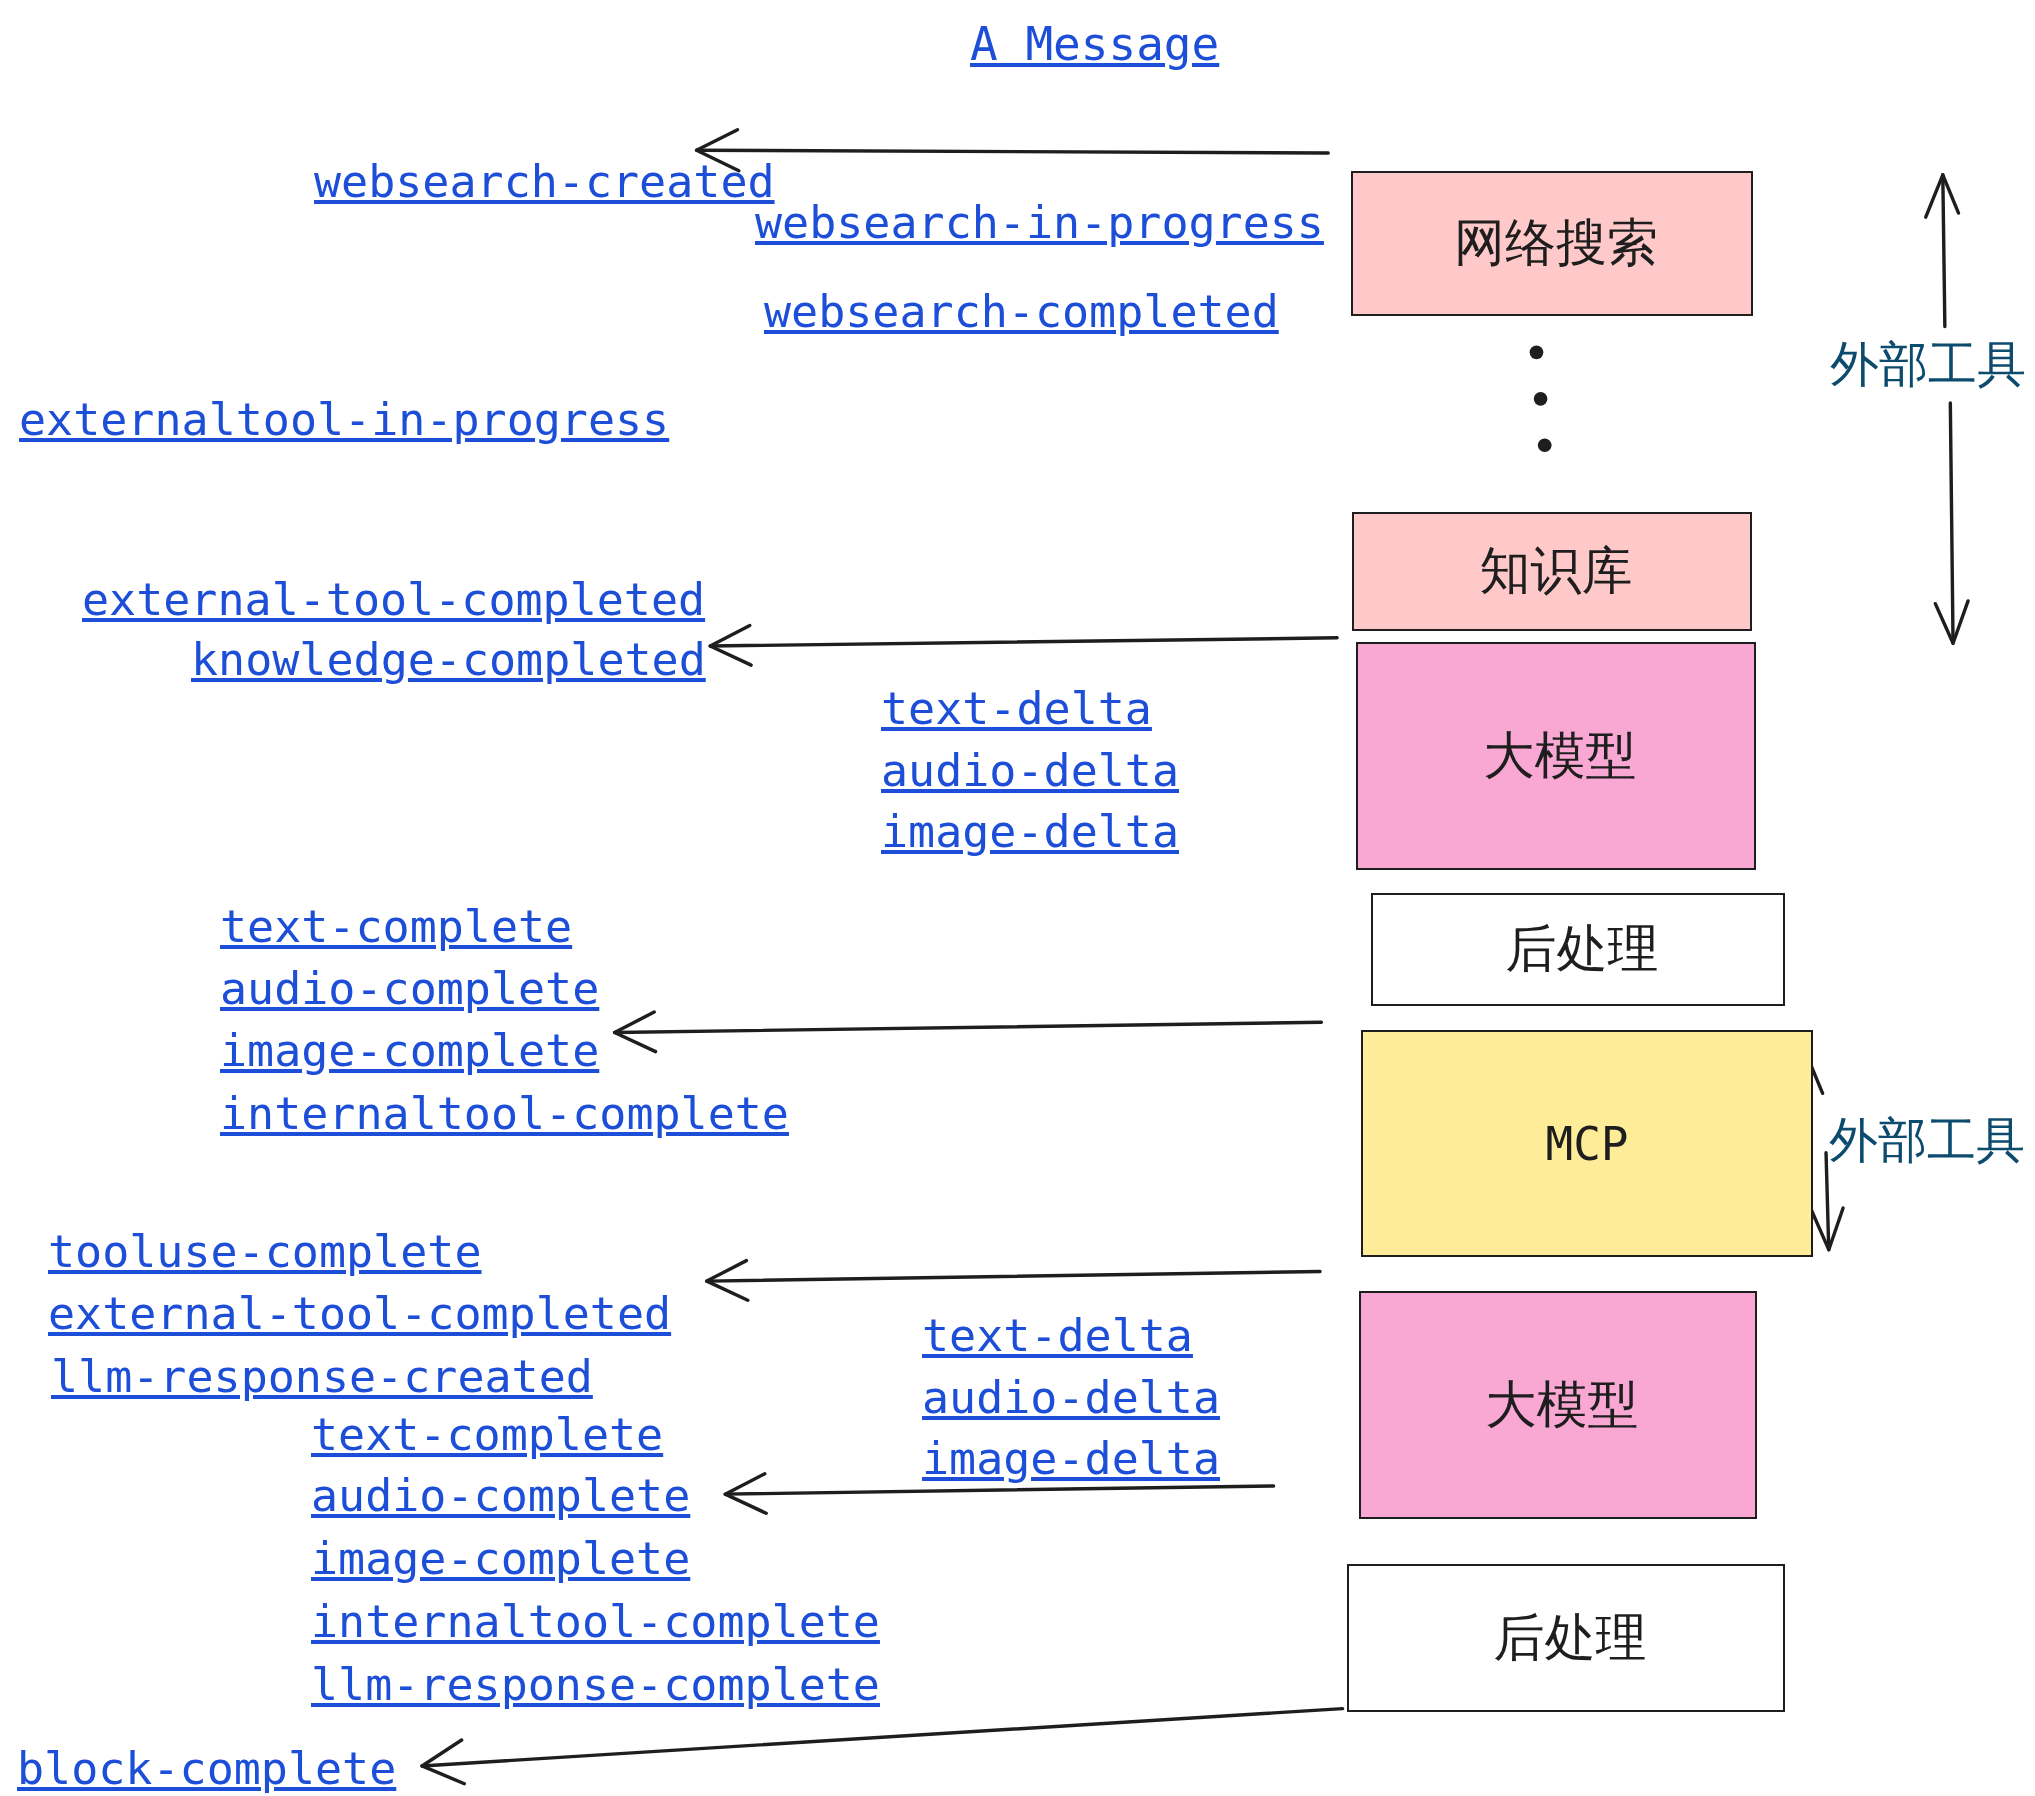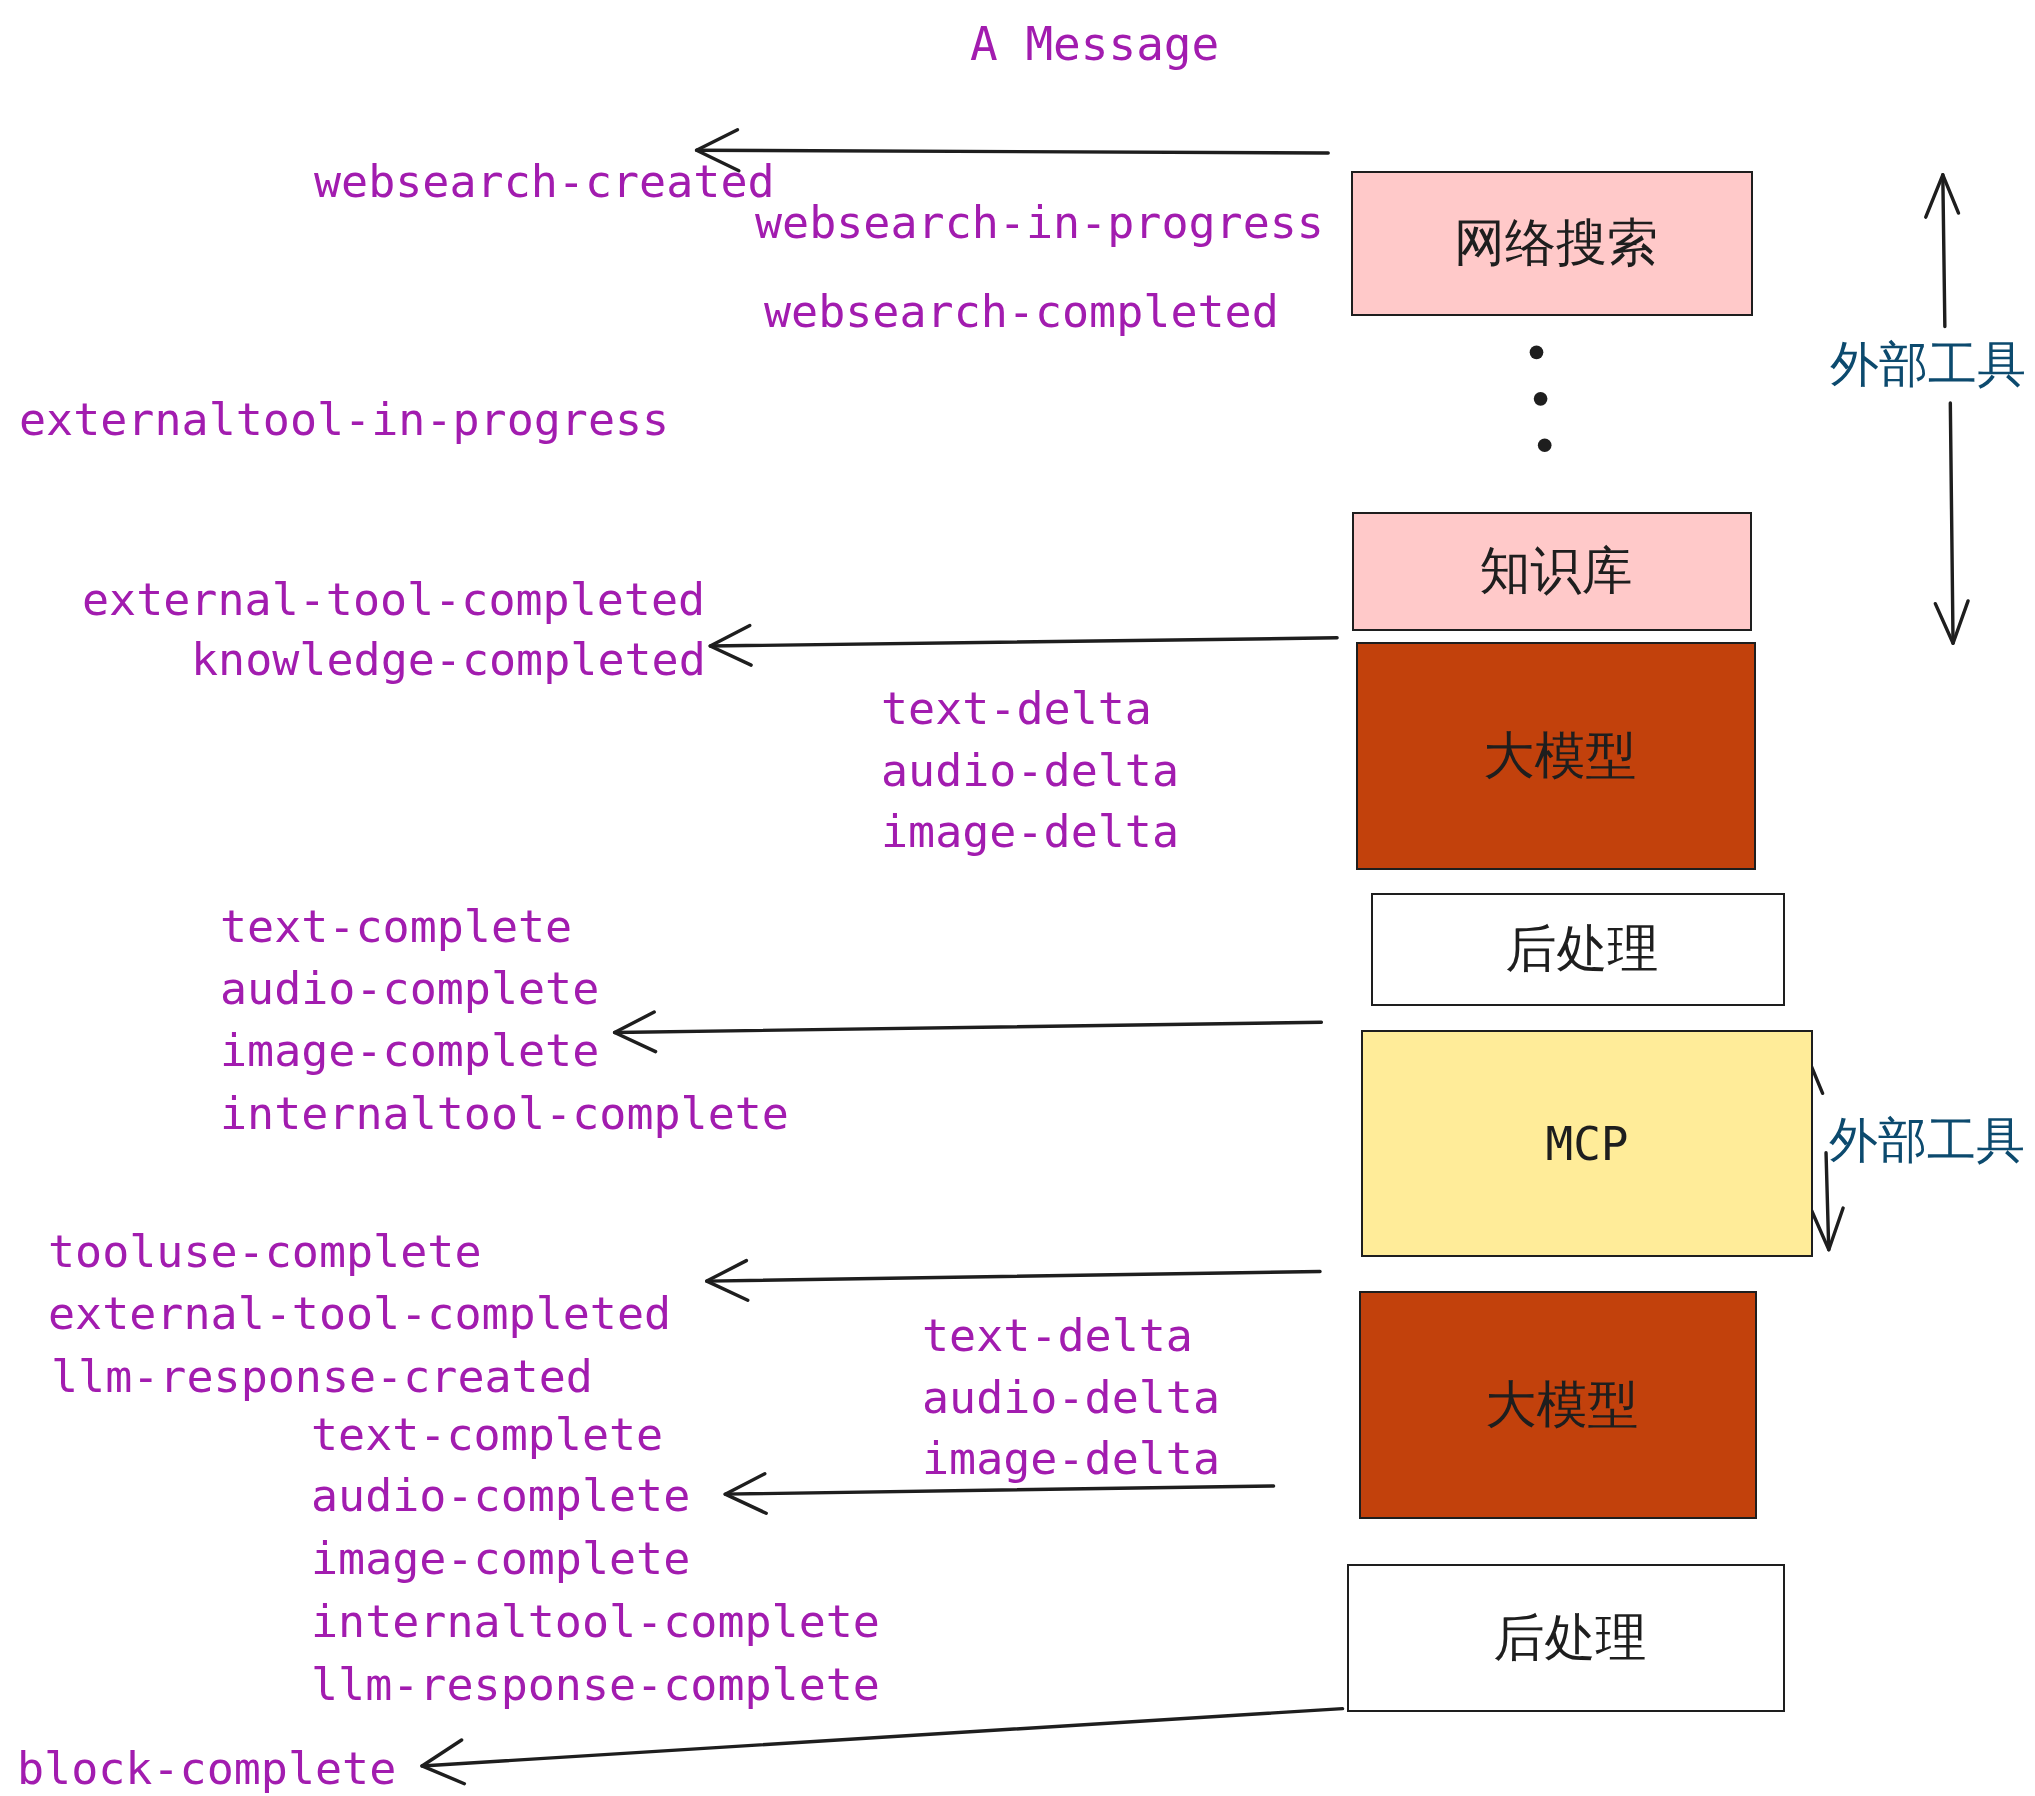--- a/index.html
+++ b/index.html
@@ -11,21 +11,22 @@
     overflow:hidden;
     font-family:"DejaVu Sans Mono", monospace;
     color:#1e1e1e;
   }
   .lbl{
     position:absolute;
     font-family:"DejaVu Sans Mono", monospace;
     font-size:45px;
     line-height:1.1;
     white-space:nowrap;
-    color:#a21caf;
+    color:#1d4ed8;
+    text-decoration:underline;
   }
   .title{font-size:46px;}
   .cjk{
     font-family:"DejaVu Sans", sans-serif;
     color:#0c4a6e;
   }
   .side-lbl{
     position:absolute;
     font-size:49px;
     white-space:nowrap;
@@ -45,21 +46,21 @@
     white-space:nowrap;
     margin-left:8px;
   }
   .box .mono-label{
     font-family:"DejaVu Sans Mono", monospace;
     font-size:46px;
     color:#1e1e1e;
     white-space:nowrap;
   }
   .fill-pink{background:#ffc9c9;}
-  .fill-green{background:#c2410c;text-align:center;}
+  .fill-green{background:#f9a8d4;text-align:center;}
   .fill-yellow{background:#ffec99;}
   .fill-white{background:#ffffff;}
   #connector-layer{
     position:absolute;
     left:0;top:0;
     width:2035px;height:1796px;
     pointer-events:none;
   }
 </style>
 </head>

